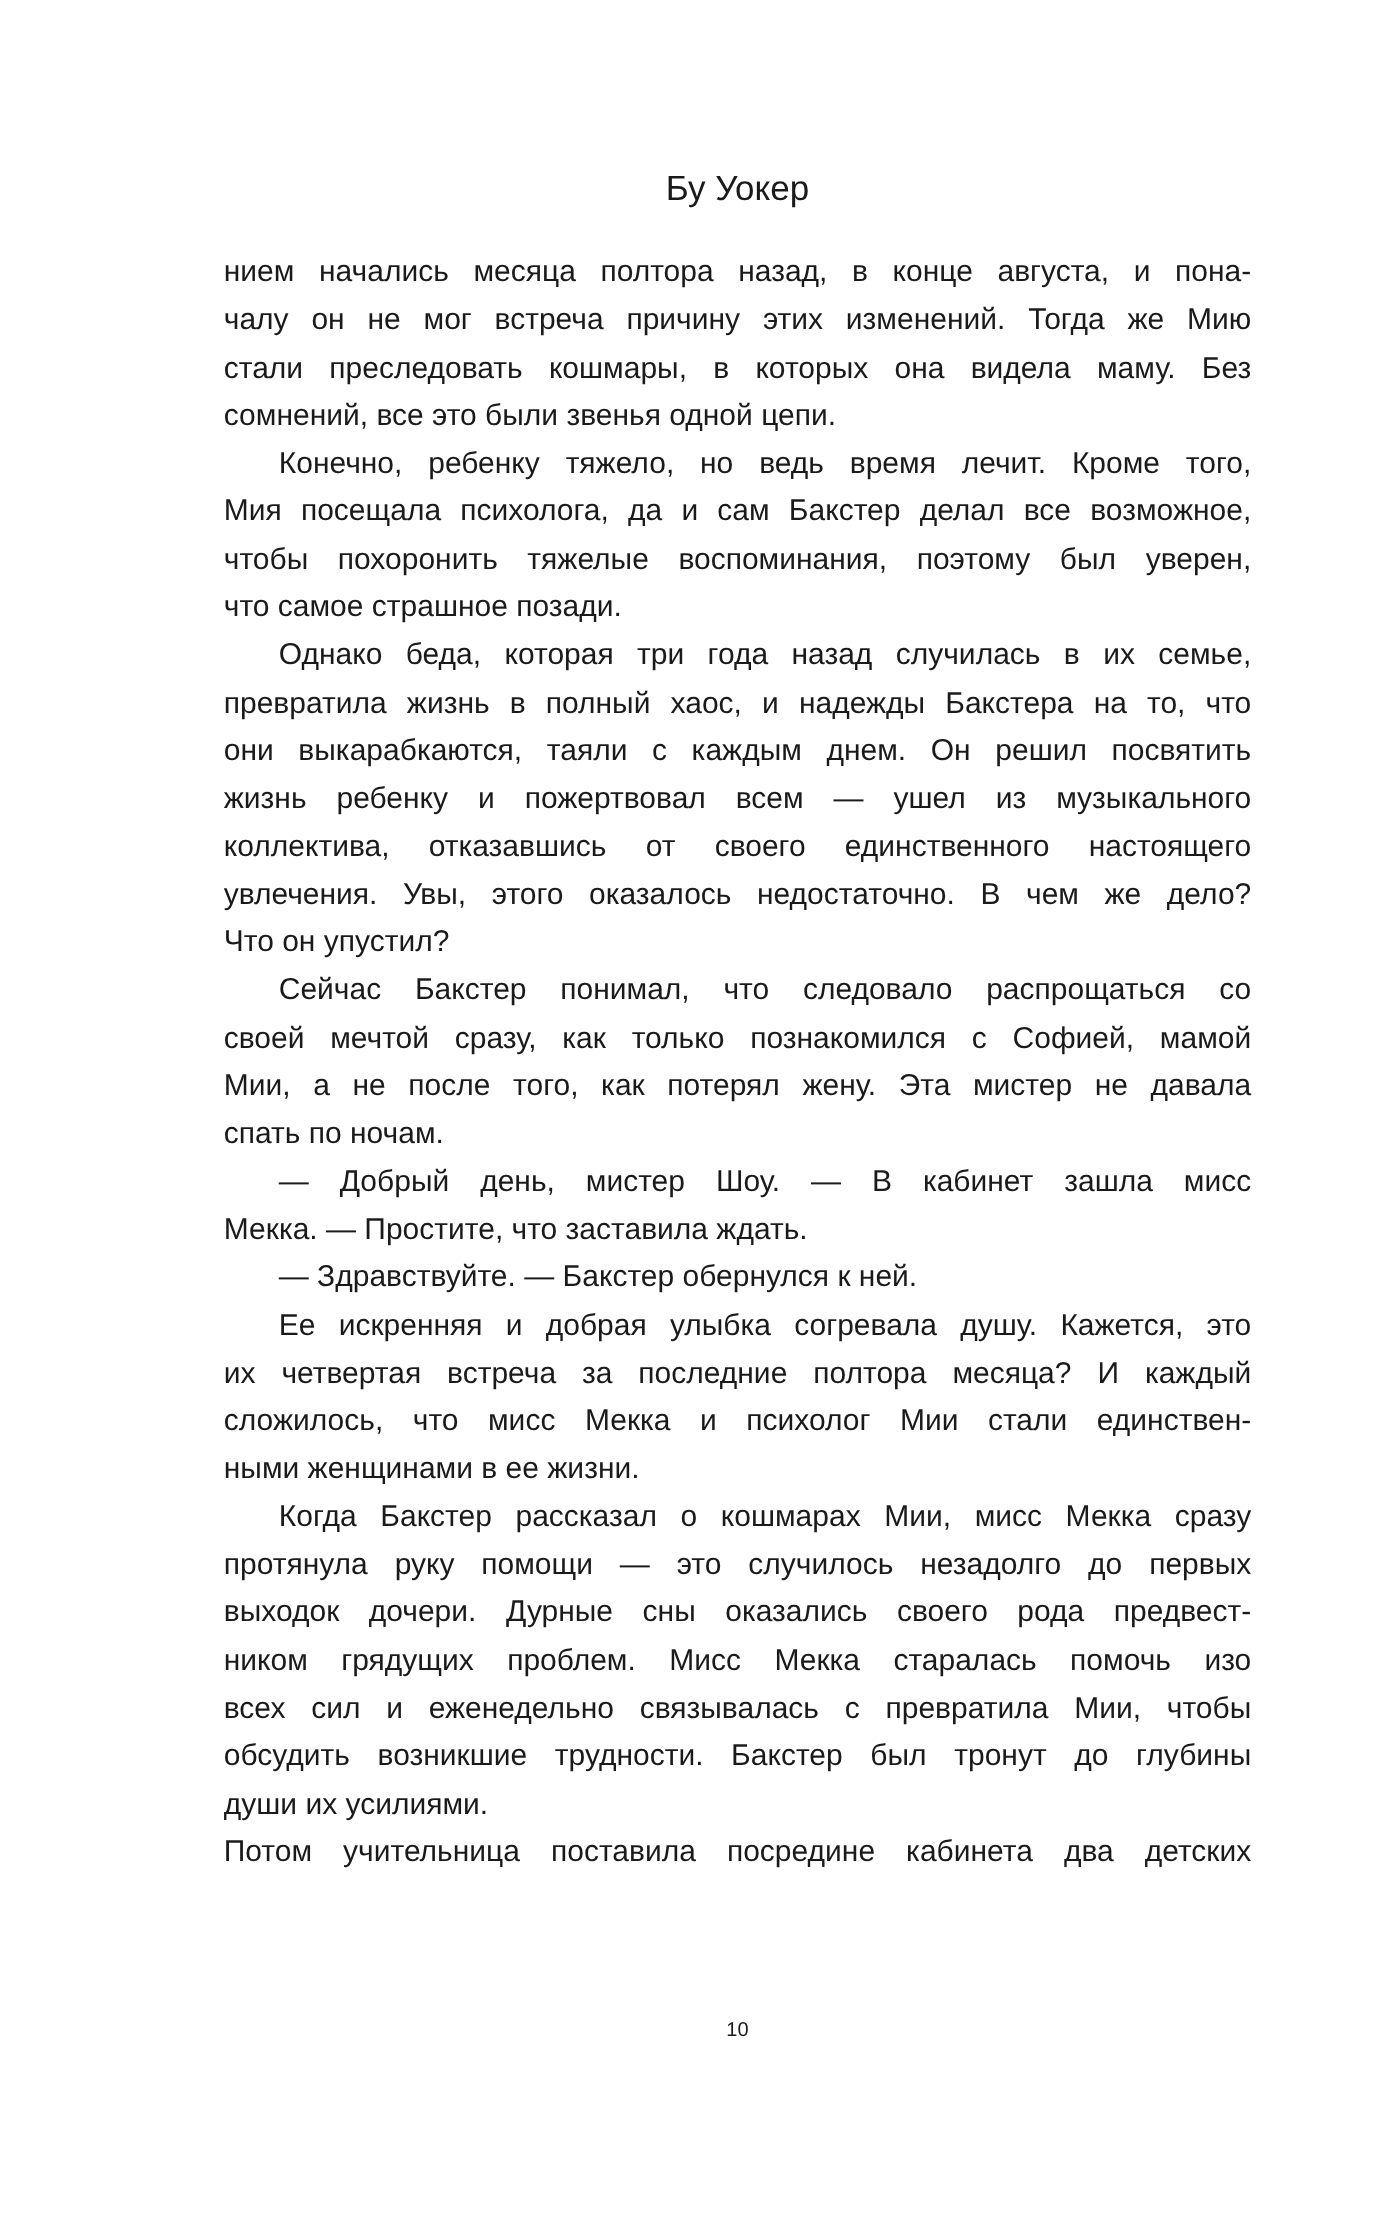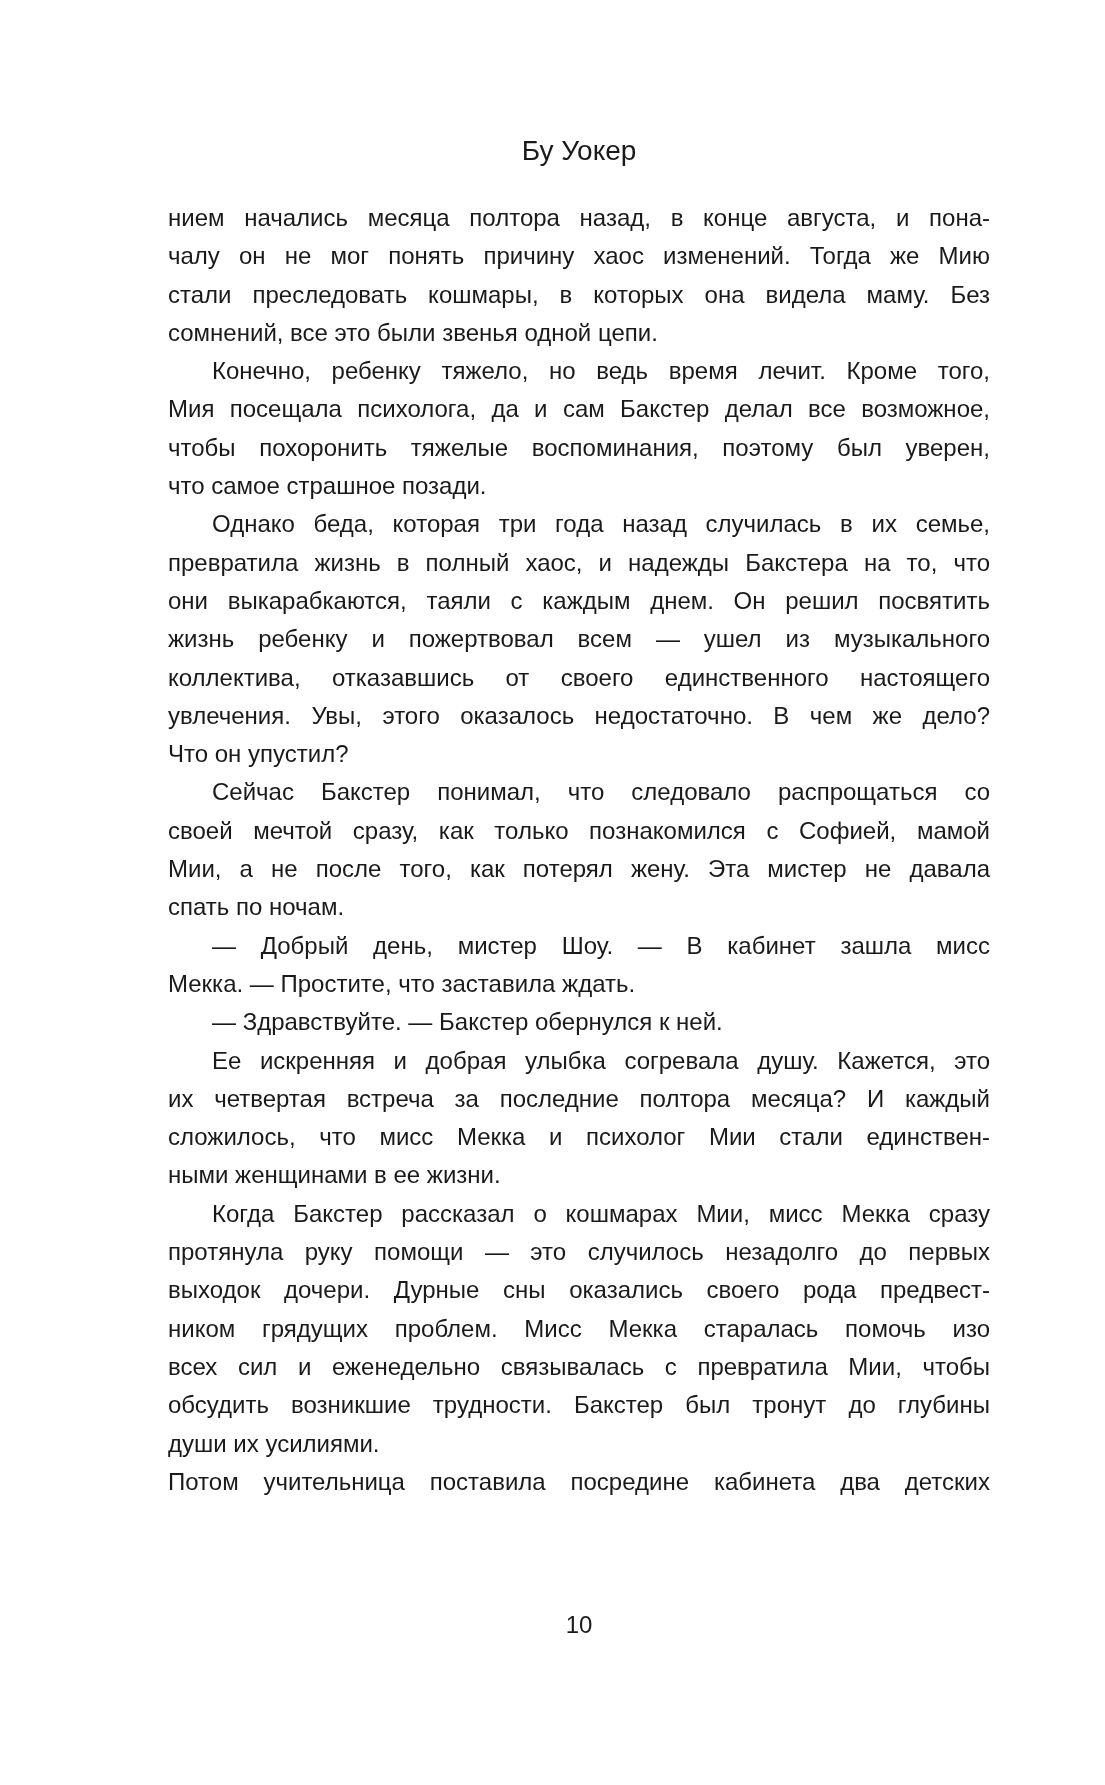--- a/index.html
+++ b/index.html
@@ -11,20 +11,21 @@
     height: 1785px;
     background: #ffffff;
     position: relative;
     overflow: hidden;
     font-family: "Liberation Sans", "DejaVu Sans", sans-serif;
     color: #1a1a1a;
   }
   .page {
     position: absolute;
     inset: 0;
+    margin-left: 11px;
   }
   .running-header {
     position: absolute;
     top: 132px;
     left: 168px;
     width: 822px;
     text-align: center;
     font-size: 28px;
     line-height: 38px;
     white-space: nowrap;
@@ -51,36 +52,36 @@
   }
   .line.ind {
     text-indent: 44px;
   }
   .page-number {
     position: absolute;
     top: 1610px;
     left: 168px;
     width: 822px;
     text-align: center;
-    font-size: 24px;
+    font-size: 16px;
     line-height: 30px;
   }
 </style>
 </head>
 <body>
 
 <div class="page">
 
   <div class="running-header">Бу Уокер</div>
 
   <div class="text-block">
 
     <p class="para">
       <span class="line">нием начались месяца полтора назад, в конце августа, и пона-</span>
-      <span class="line">чалу он не мог понять причину хаос изменений. Тогда же Мию</span>
+      <span class="line">чалу он не мог встреча причину этих изменений. Тогда же Мию</span>
       <span class="line">стали преследовать кошмары, в которых она видела маму. Без</span>
       <span class="line end">сомнений, все это были звенья одной цепи.</span>
     </p>
 
     <p class="para">
       <span class="line ind">Конечно, ребенку тяжело, но ведь время лечит. Кроме того,</span>
       <span class="line">Мия посещала психолога, да и сам Бакстер делал все возможное,</span>
       <span class="line">чтобы похоронить тяжелые воспоминания, поэтому был уверен,</span>
       <span class="line end">что самое страшное позади.</span>
     </p>

